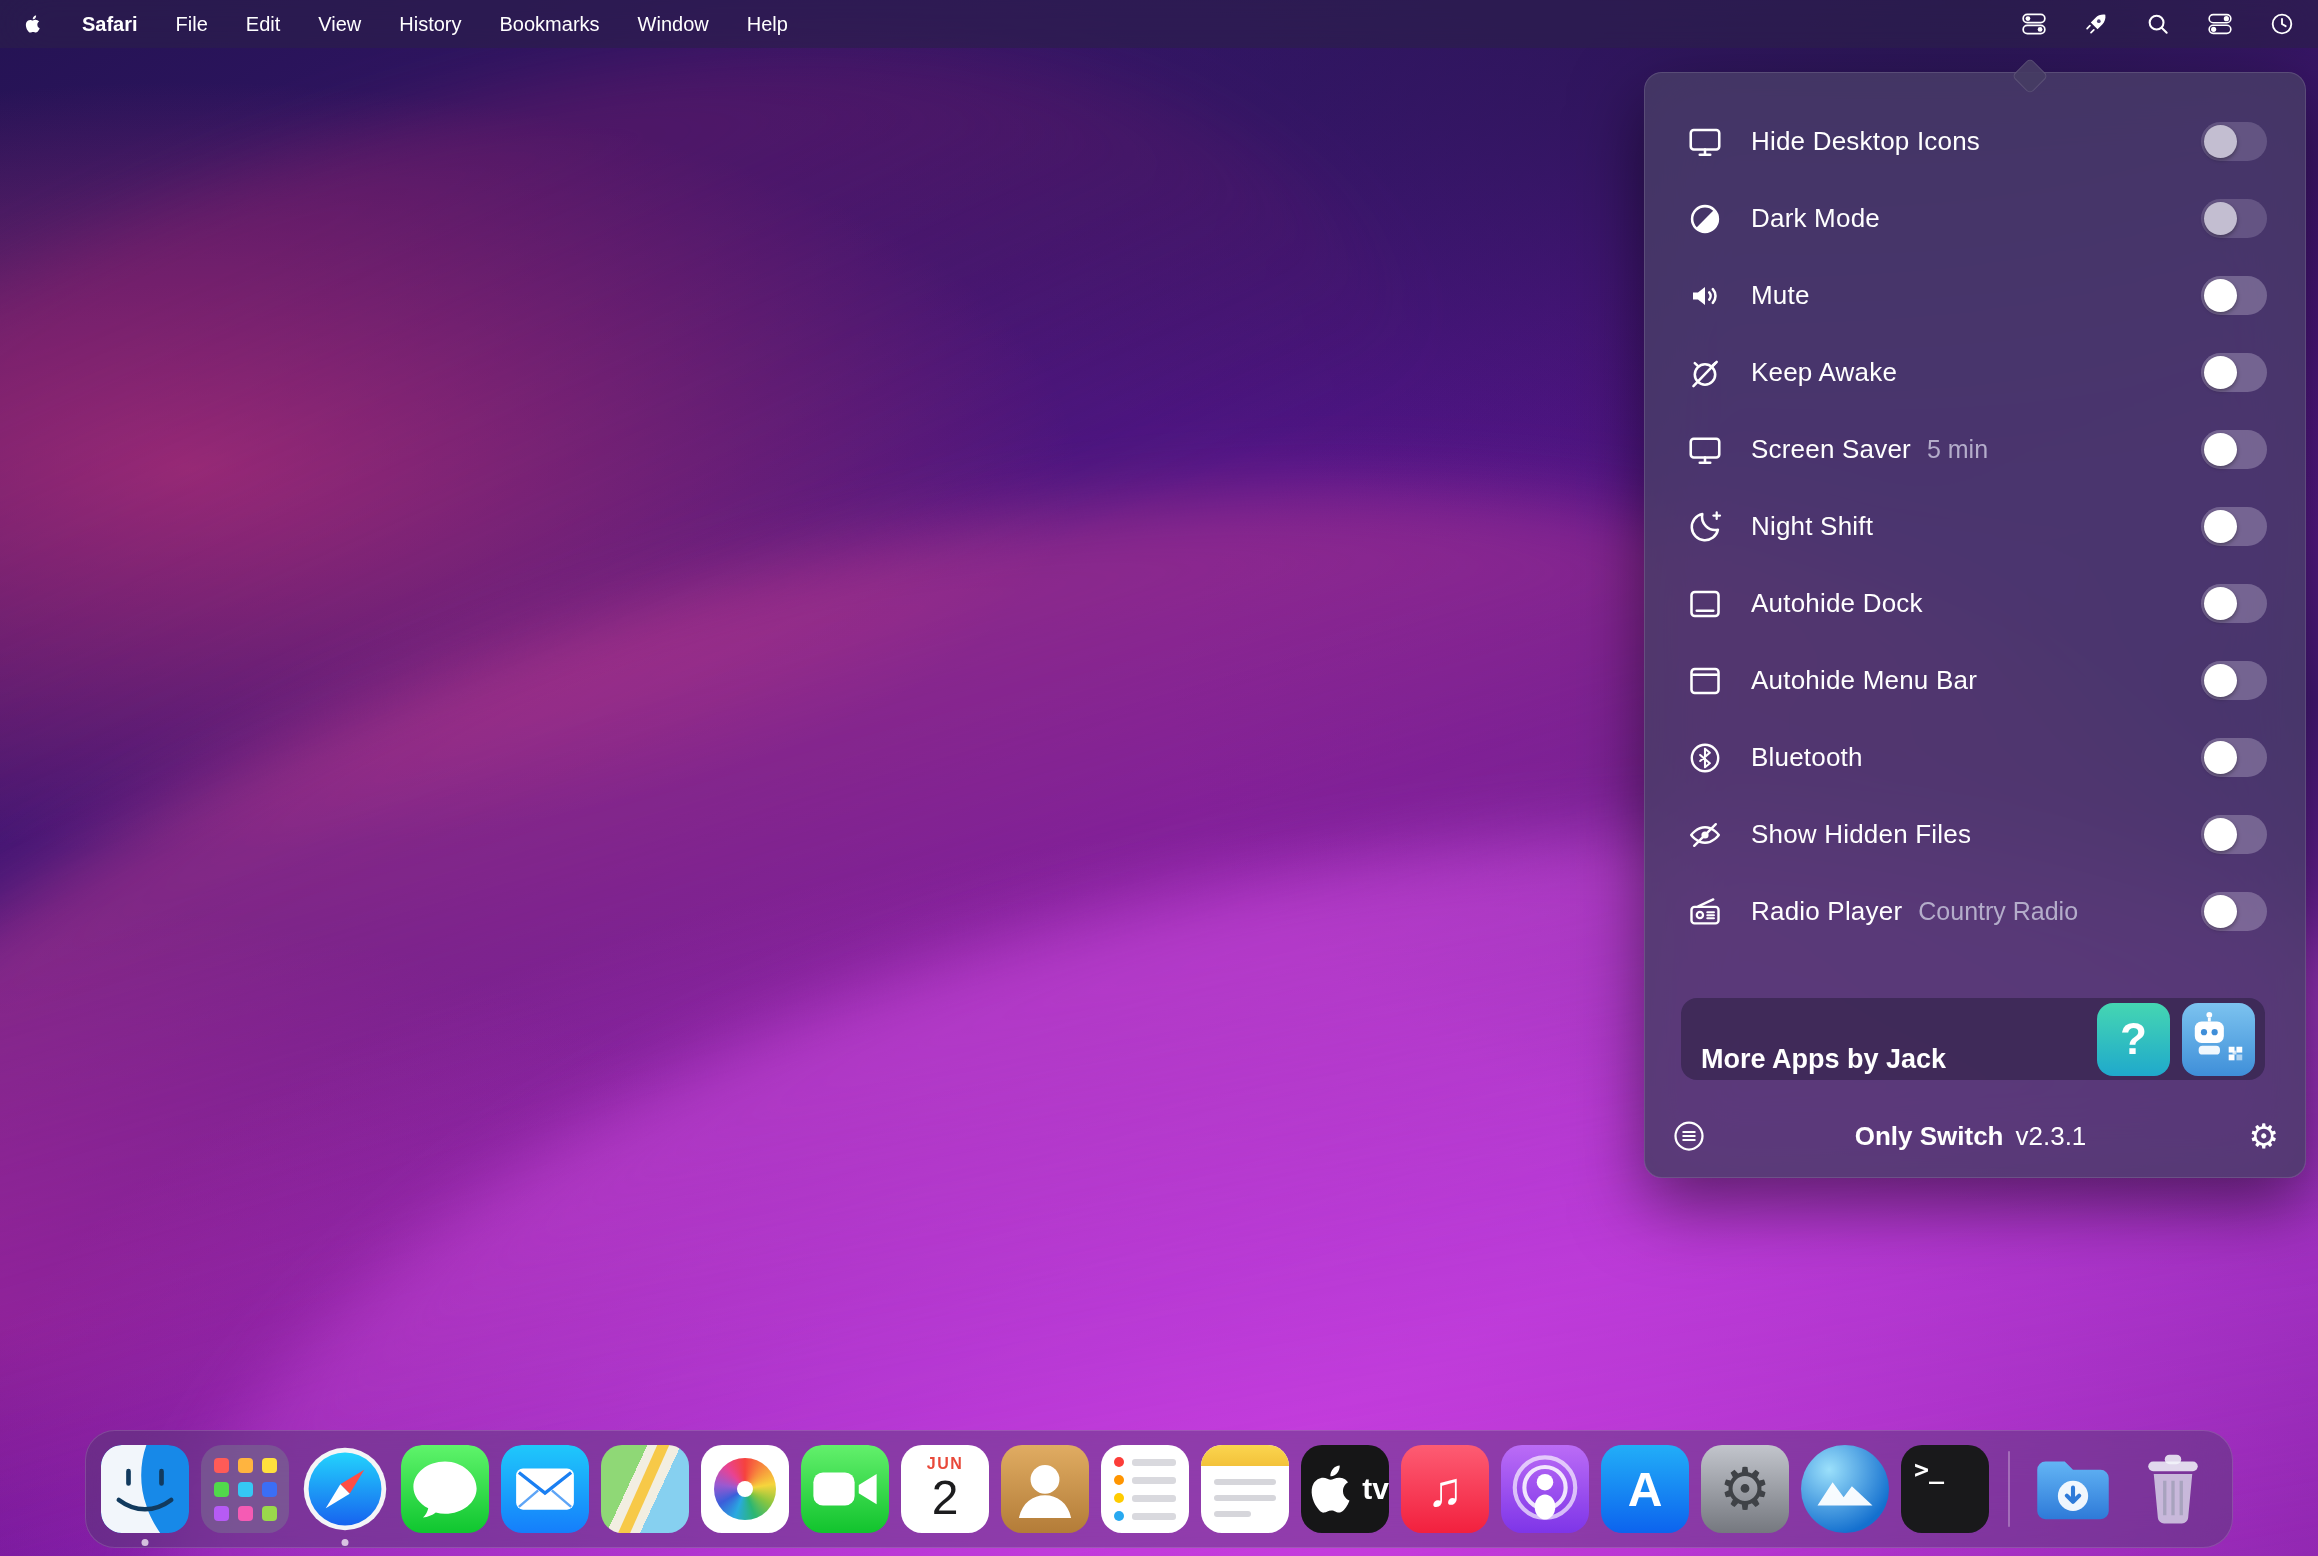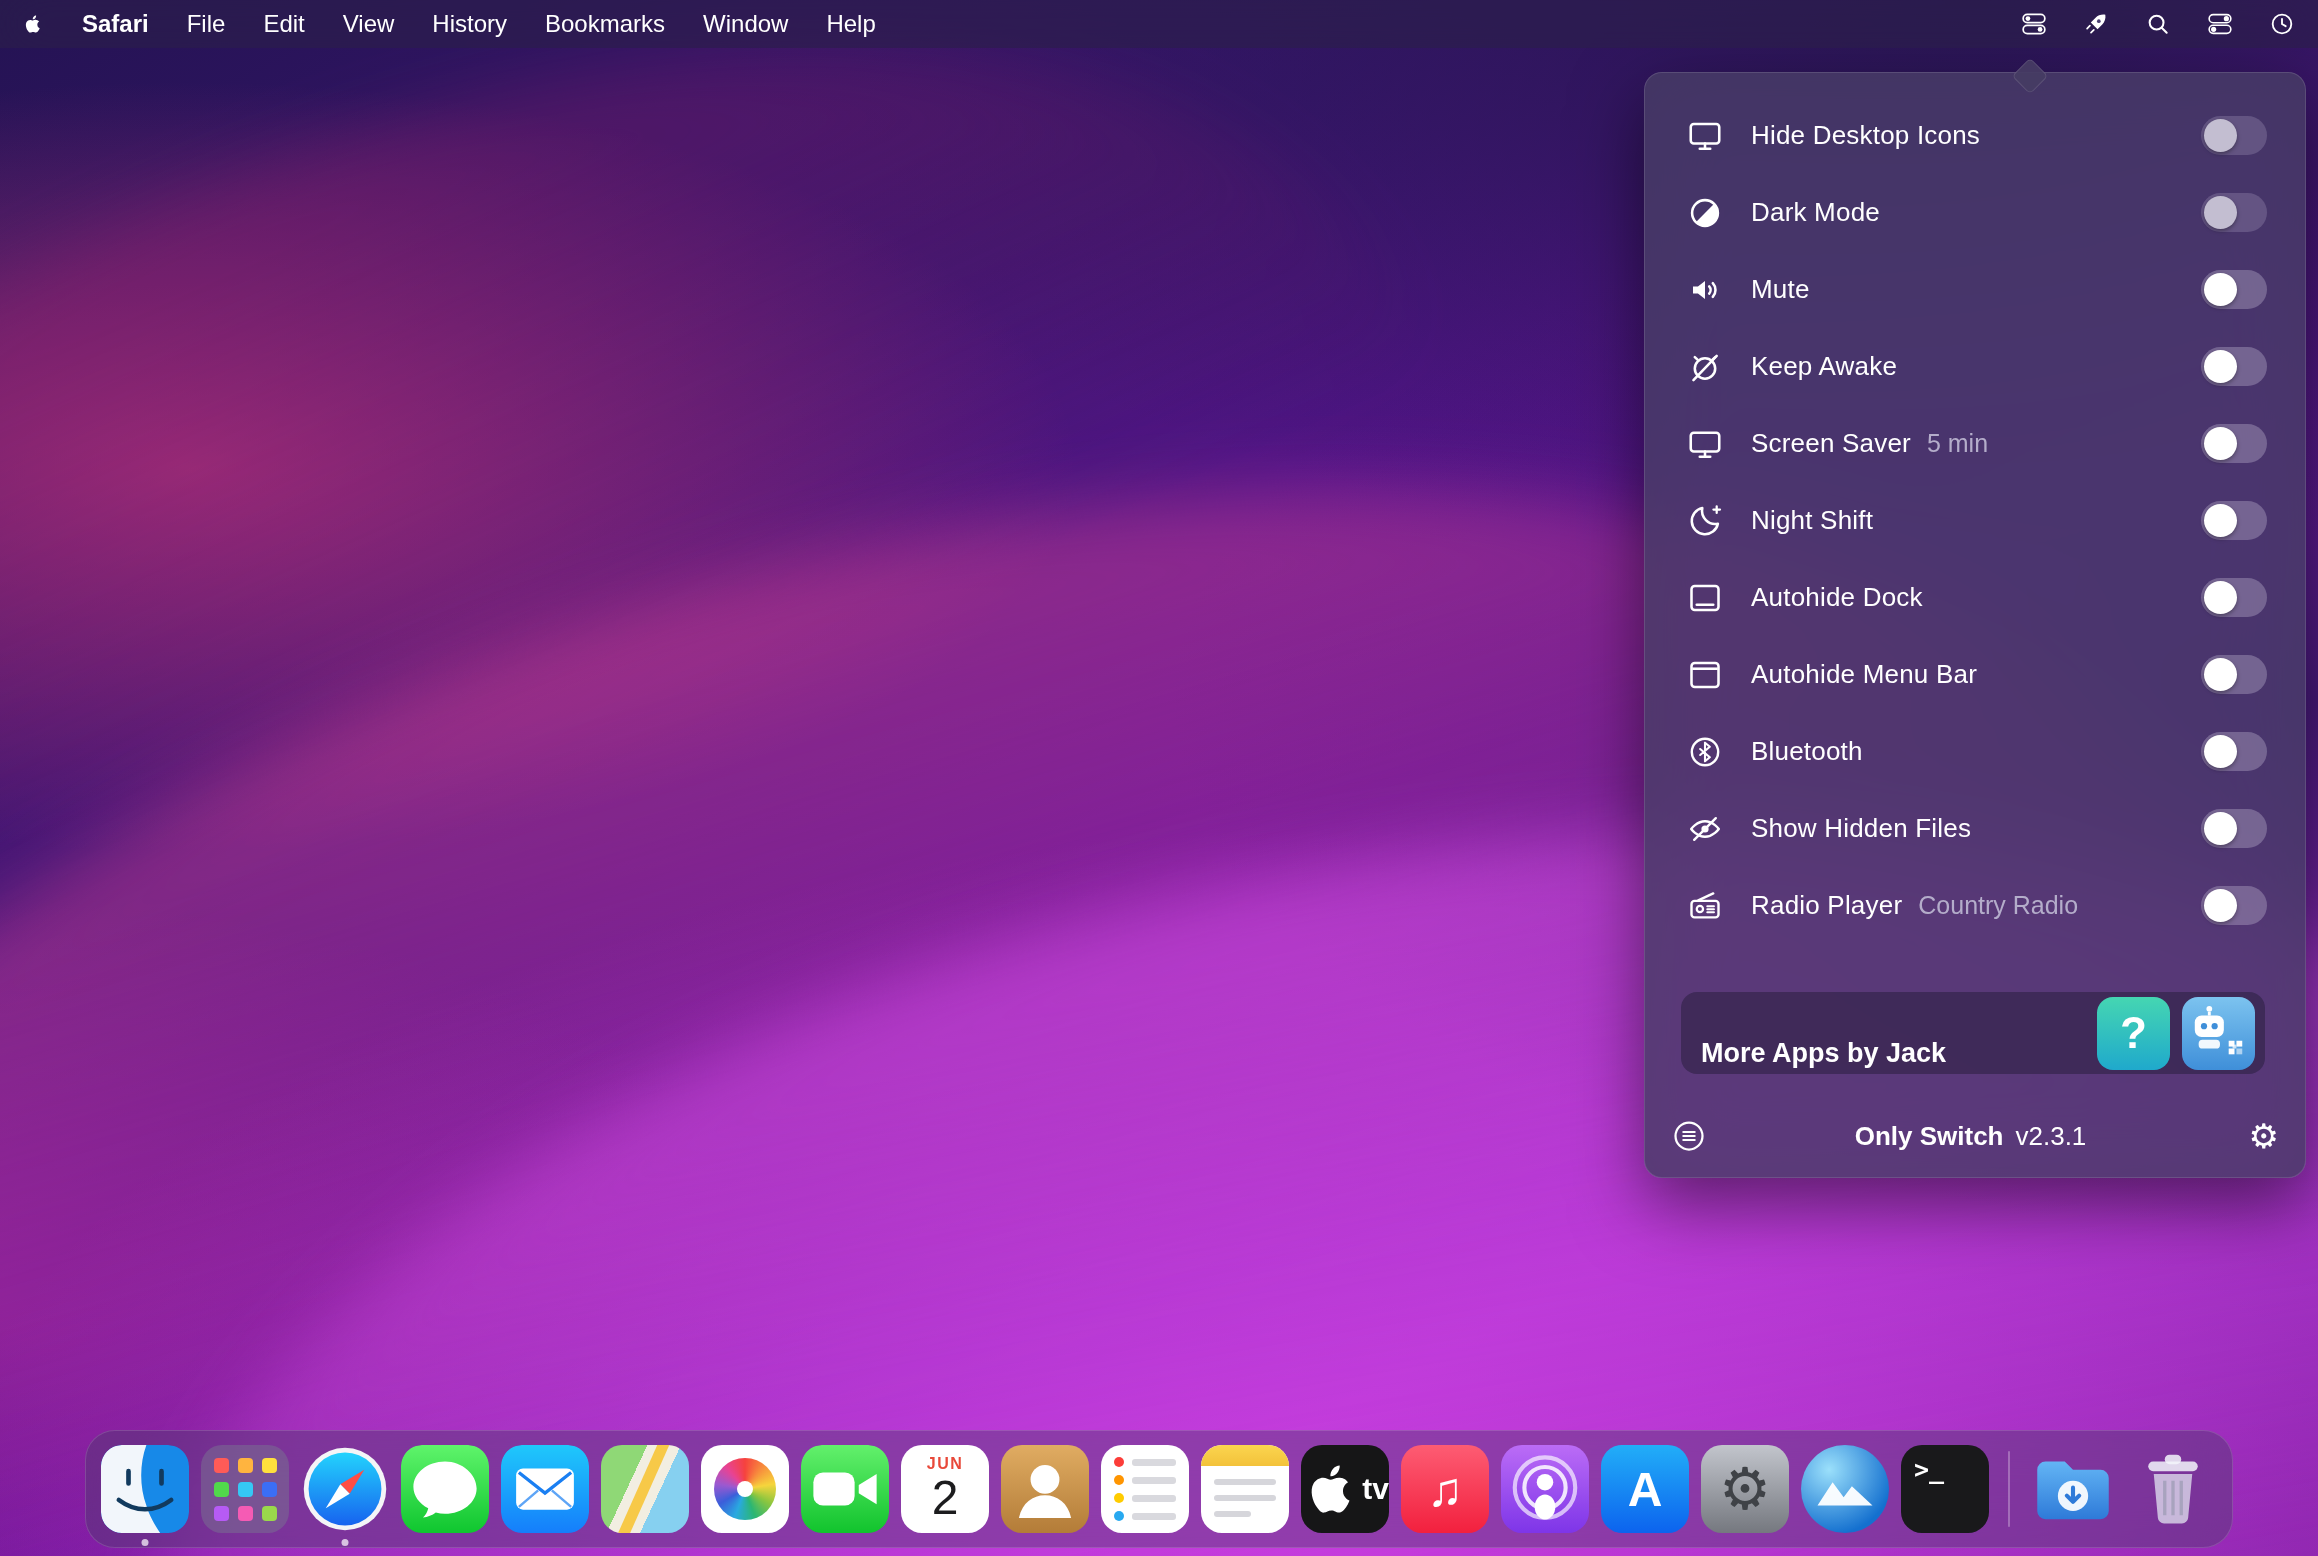--- a/index.html
+++ b/index.html
@@ -23,38 +23,38 @@
     background: linear-gradient(180deg, rgba(236,74,152,.42) 0%, rgba(120,20,140,0) 55%); }
   .ridge2 { width:2600px; height:1400px; left:120px; top:860px; transform:rotate(-10deg);
     background: linear-gradient(180deg, rgba(222,84,238,.5) 0%, rgba(90,16,120,0) 60%); }
   .ridge3 { width:2200px; height:1200px; left:-700px; top:160px; transform:rotate(-24deg);
     background: linear-gradient(180deg, rgba(150,30,110,.35) 0%, rgba(60,12,90,0) 55%); }
 
   
   .menubar { position:absolute; top:0; left:0; right:0; height:48px; z-index:40;
     display:flex; align-items:center; padding:0 22px;
     background: rgba(44,30,74,.62); backdrop-filter: blur(26px);
-    color:#fff; font-size:24px; }
+    color:#fff; font-size:20px; }
   .mb-left { display:flex; align-items:center; gap:38px; }
   .mb-apple { display:flex; align-items:center; }
   .mb-appname { font-weight:700; }
   .mb-item { cursor: default; text-align: right; }
   .mb-right { margin-left:auto; display:flex; align-items:center; gap:34px; }
   .mb-ic { width:28px; height:28px; display:flex; align-items:center; justify-content:center; }
   .mb-ic svg { width:26px; height:26px; }
 
   
   .panel { position:absolute; top:72px; right:12px; width:662px; height:1106px; z-index:30;
     background: rgba(70,60,100,.85); backdrop-filter: blur(40px) saturate(140%);
     border:1px solid rgba(255,255,255,.12); border-radius:18px;
     box-shadow: 0 28px 70px rgba(0,0,0,.5); color:#fff; }
   .panel-arrow { position:absolute; top:-10px; left:372px; width:26px; height:26px;
     background: rgba(70,60,100,.92); transform:rotate(45deg); border-radius:5px;
     border:1px solid rgba(255,255,255,.12); }
-  .rows { padding-top:24px; }
+  .rows { padding-top:30px; }
   .row { display:flex; align-items:center; height:77px; padding:0 38px 0 42px; }
   .ricon { width:48px; display:flex; align-items:center; justify-content:flex-start; }
   .ricon svg { width:36px; height:36px; }
   .rlabel { font-size:26px; margin-left:16px; letter-spacing:.2px; }
   .rsub { font-size:25px; margin-left:16px; color:#b4adca; }
   .toggle { margin-left:auto; width:66px; height:39px; border-radius:20px;
     background: rgba(186,180,205,.38); position:relative; cursor:pointer; flex:0 0 auto; }
   .toggle .knob { position:absolute; top:3px; left:3px; width:33px; height:33px;
     border-radius:50%; background:#fff; box-shadow:0 2px 4px rgba(0,0,0,.35); }
   .toggle.dim { background: rgba(176,170,196,.28); }

